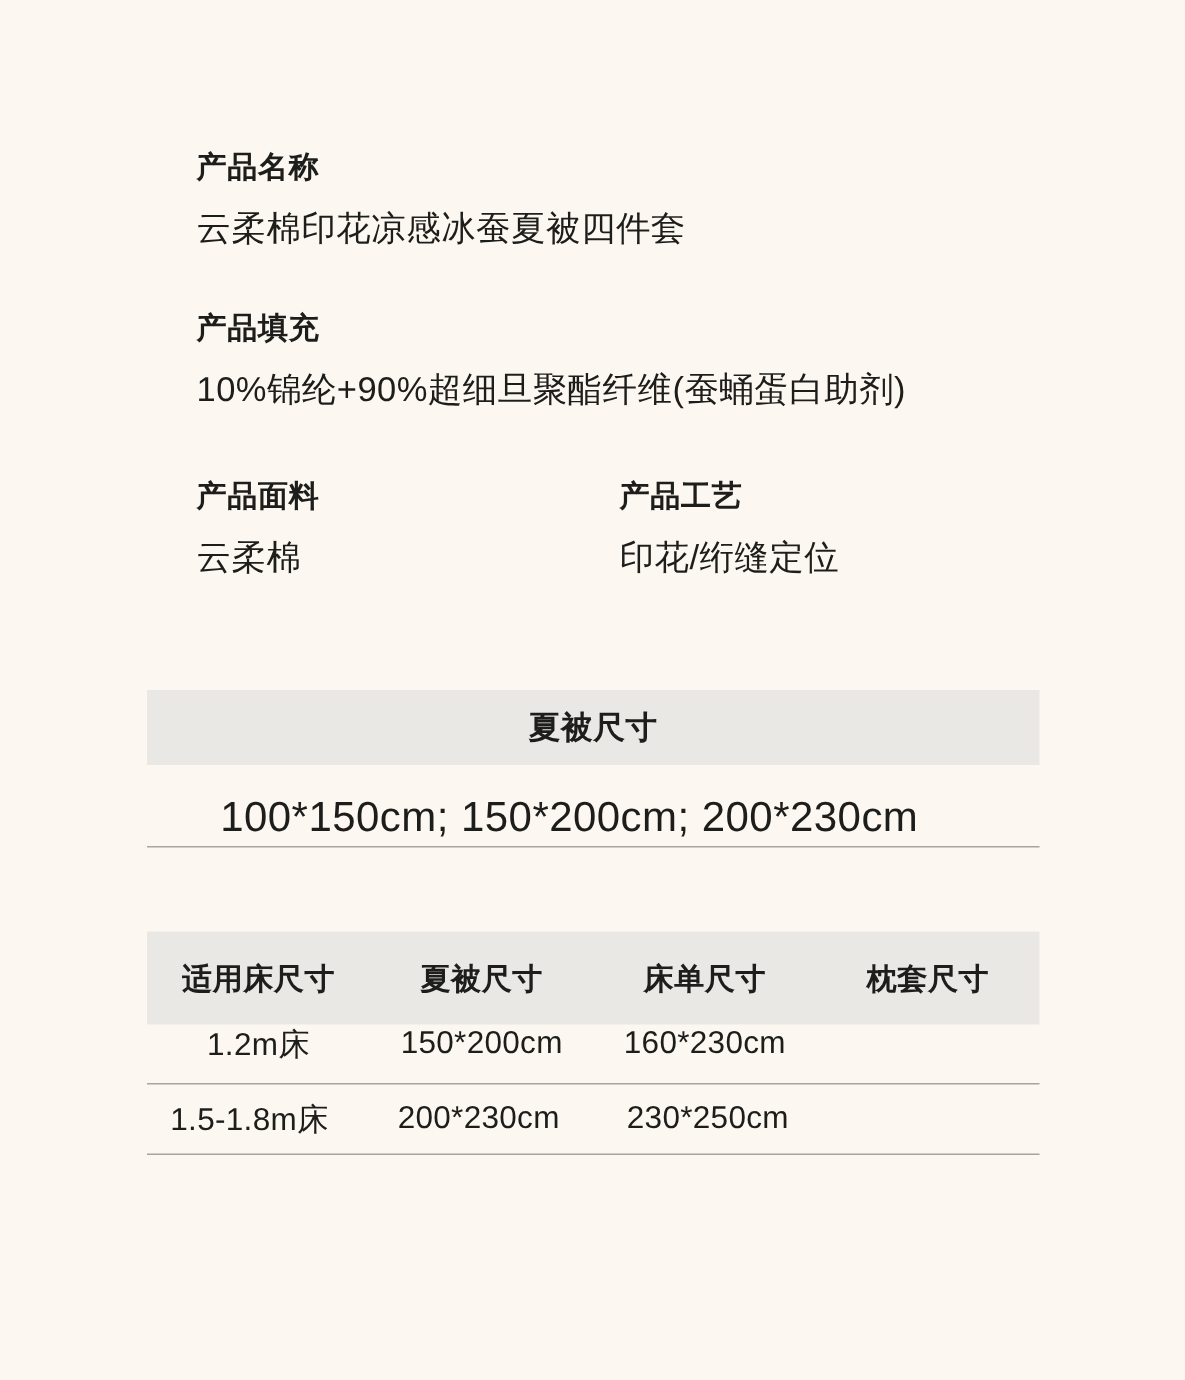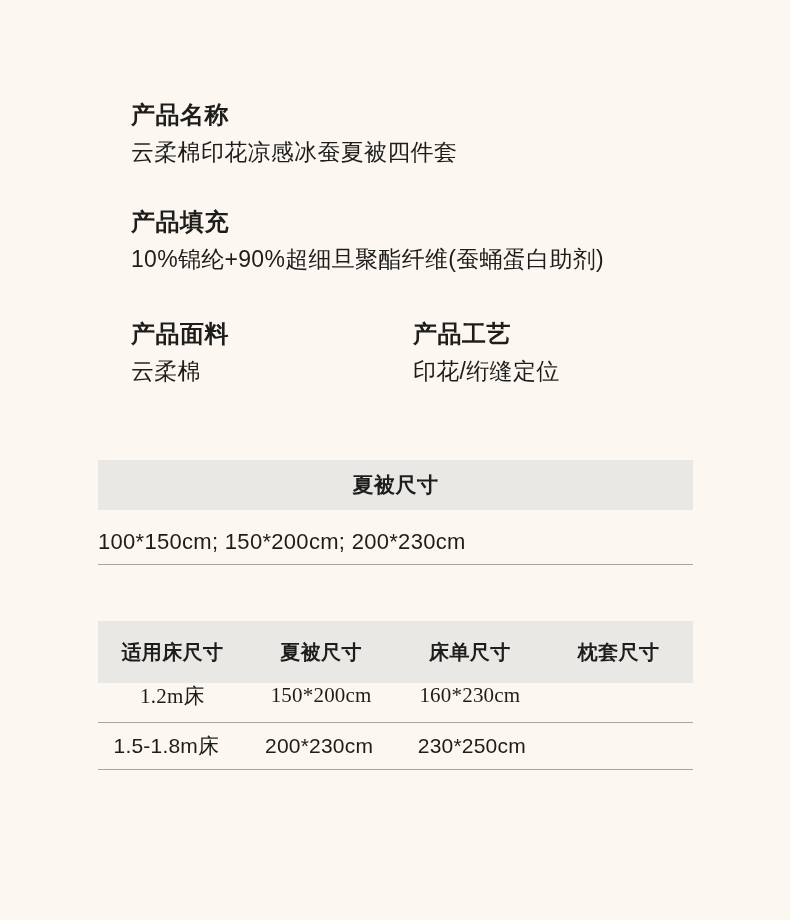--- a/index.html
+++ b/index.html
@@ -16,21 +16,21 @@
     width: 790px;
     height: 920px;
     position: relative;
     background: var(--bg);
     color: var(--text);
     font-family: "Liberation Sans", "DejaVu Sans", sans-serif;
     overflow: hidden;
   }
   .abs { position: absolute; }
   .spec-label {
-    font-size: 24px;
+    font-size: 20px;
     font-weight: 700;
     line-height: 1.25;
     letter-spacing: 0.5px;
     white-space: nowrap;
   }
   .spec-value {
     font-size: 23px;
     font-weight: 400;
     line-height: 1.25;
     letter-spacing: 0.3px;
@@ -43,23 +43,24 @@
     display: flex;
     align-items: center;
     justify-content: center;
   }
   .band-title {
     font-size: 21px;
     font-weight: 700;
     letter-spacing: 0.5px;
   }
   .sizes-line {
-    left: 98px;
+    left: 82px;
     width: 595px;
-    font-size: 22px;
+    text-align: center;
+    font-size: 28px;
     letter-spacing: 0.3px;
   }
   .hline {
     left: 98px;
     width: 595px;
     height: 1px;
     background: var(--divider);
   }
   .trow {
     left: 98px;
@@ -102,21 +103,21 @@
 <div class="abs sizes-line" style="top:529px;">100*150cm; 150*200cm; 200*230cm</div>
 <div class="abs hline" style="top:564px;"></div>
 
 <div class="abs trow head" style="top:621px; height:62px;">
   <div class="cell">适用床尺寸</div>
   <div class="cell">夏被尺寸</div>
   <div class="cell">床单尺寸</div>
   <div class="cell">枕套尺寸</div>
 </div>
 
-<div class="abs trow data" style="top:669px; height:53px;font-family:Liberation Serif, serif;">
+<div class="abs trow data" style="top:669px; height:53px;">
   <div class="cell">1.2m床</div>
   <div class="cell">150*200cm</div>
   <div class="cell">160*230cm</div>
 </div>
 
 <div class="abs hline" style="top:722px;"></div>
 
 <div class="abs trow data" style="top:723px; height:46px;gap:16px;">
   <div class="cell">1.5-1.8m床</div>
   <div class="cell">200*230cm</div>

